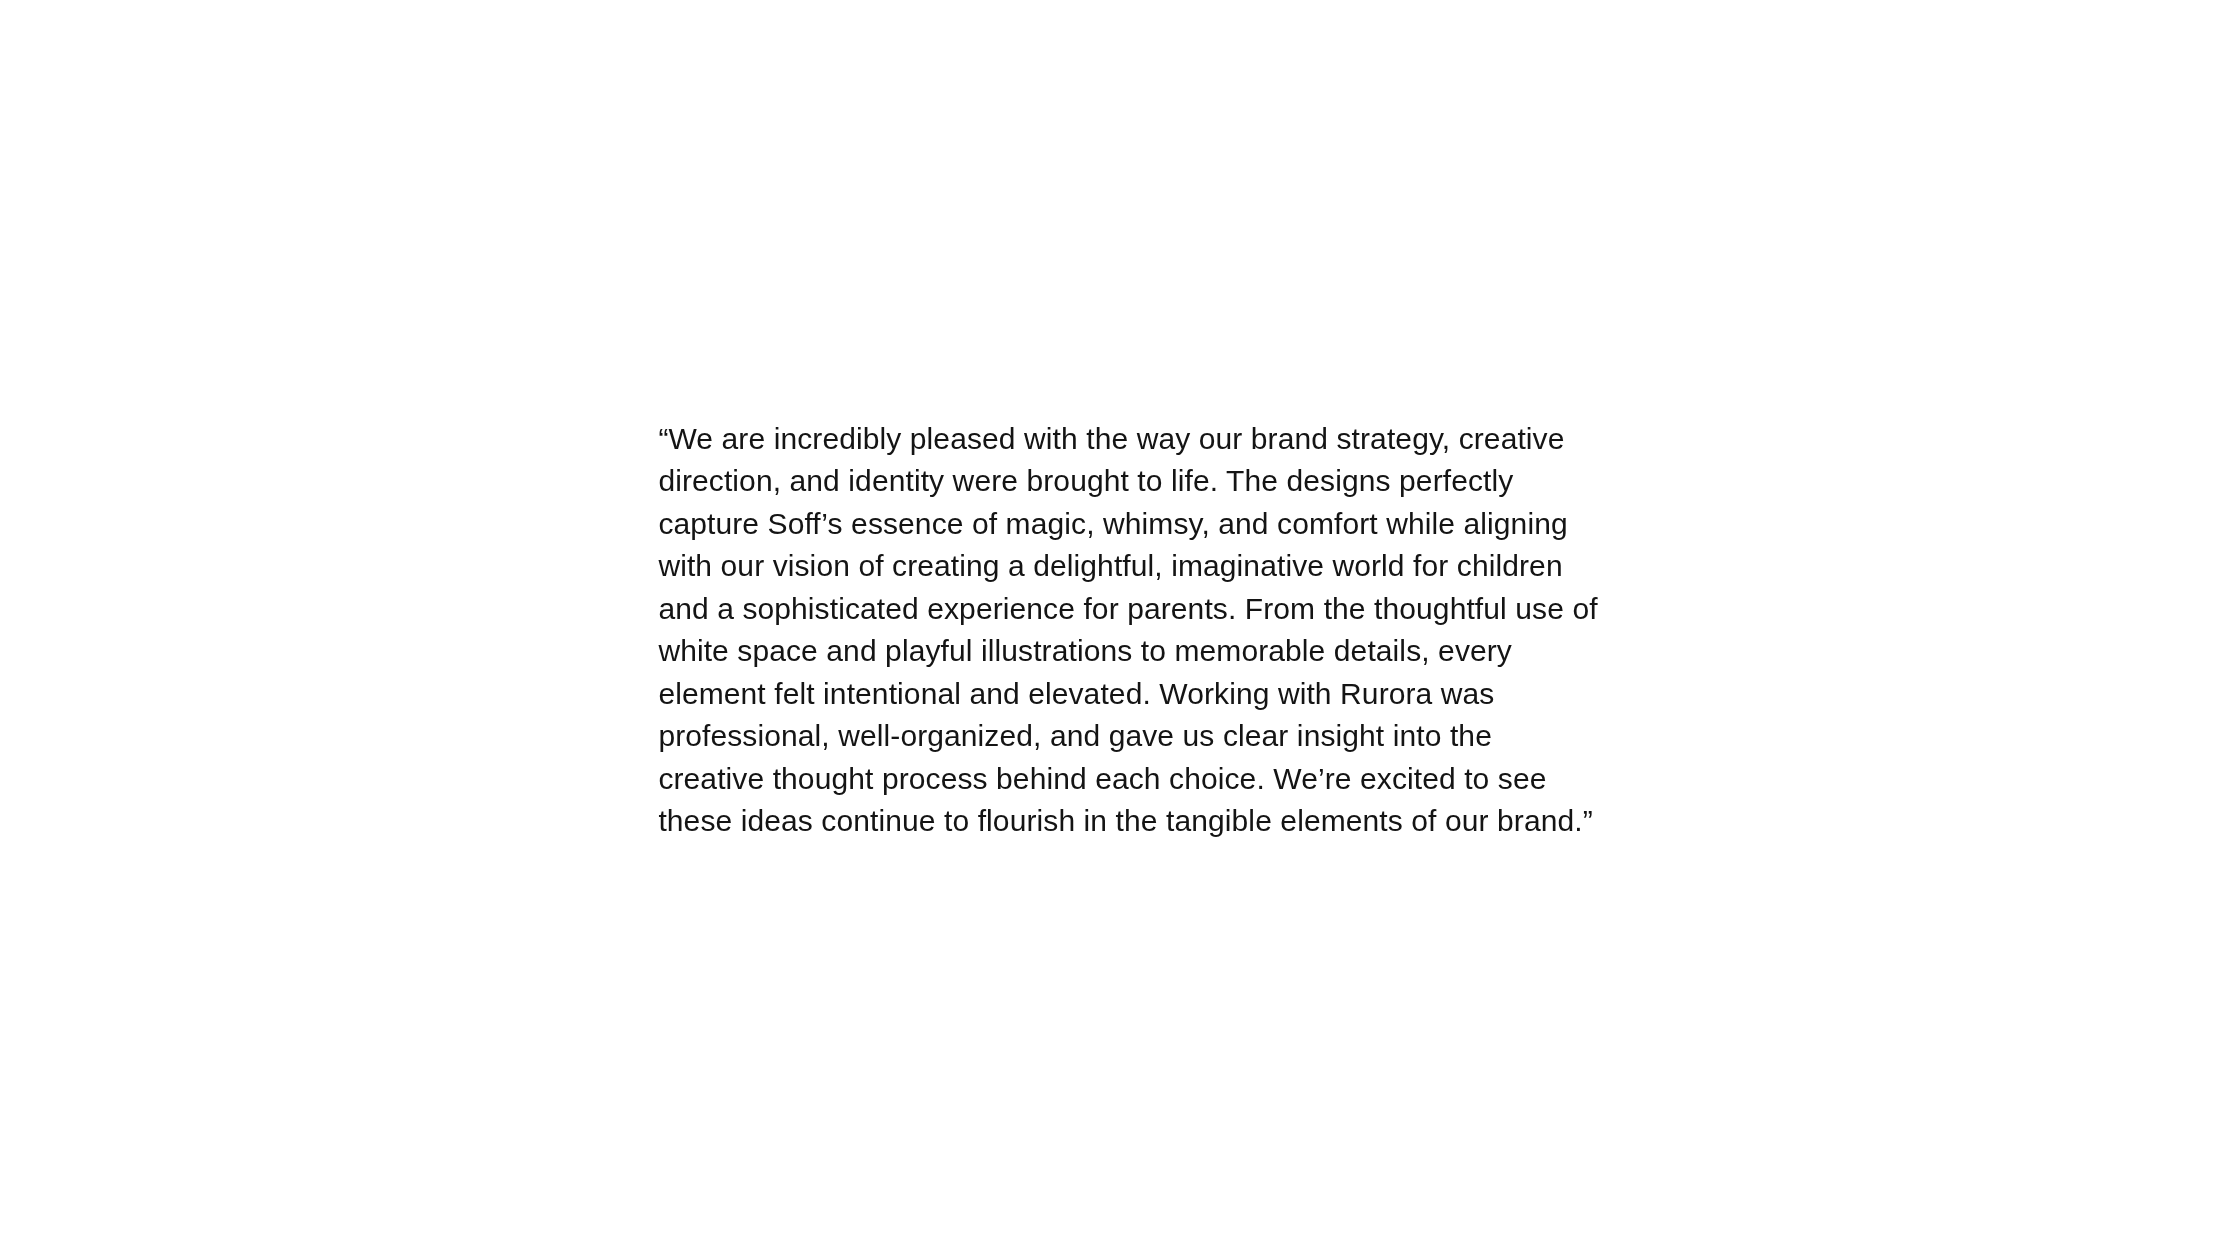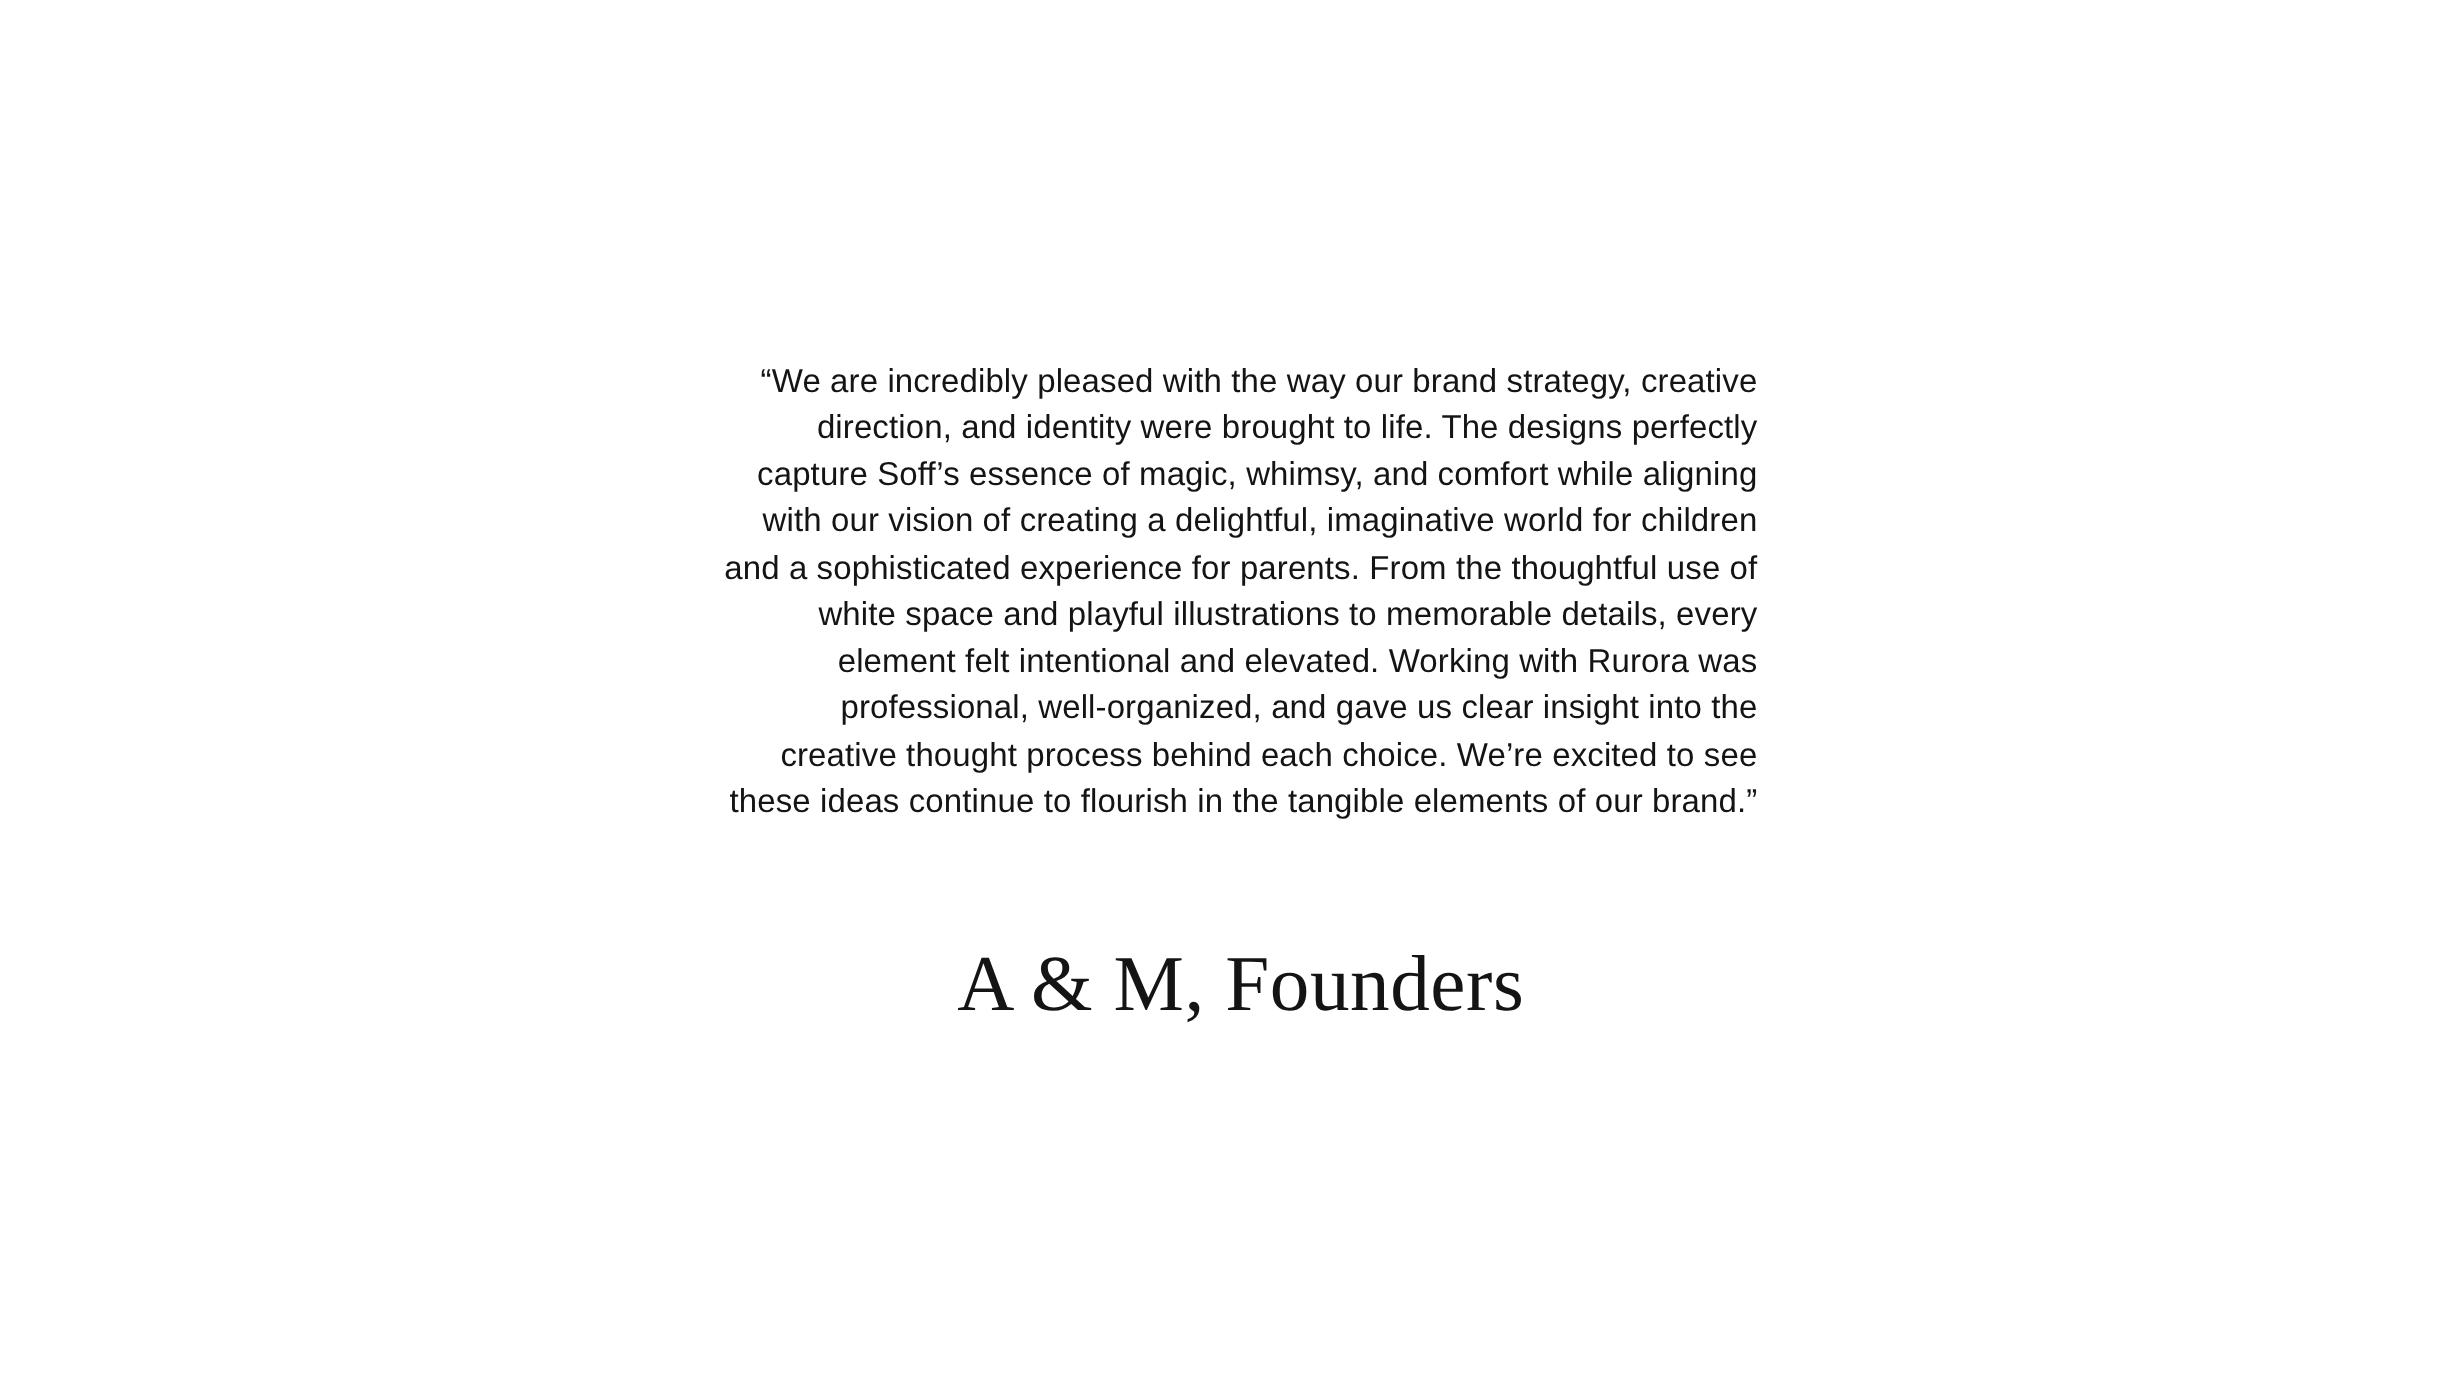--- a/index.html
+++ b/index.html
@@ -16,21 +16,21 @@
   body{
     display:flex;
     align-items:center;
     justify-content:center;
     font-family:"Liberation Sans", sans-serif;
   }
   .testimonial{
     display:flex;
     flex-direction:column;
     align-items:center;
-    text-align:right;
+    text-align:left;
     margin-left:16px;
   }
   .quote-text{
     font-family:"Liberation Sans", "DejaVu Sans", sans-serif;
     font-size:30px;
     line-height:42.5px;
     font-weight:400;
     color:var(--text);
     max-width:1020px;
     white-space:pre-line;
@@ -55,14 +55,13 @@
 direction, and identity were brought to life. The designs perfectly
 capture Soff’s essence of magic, whimsy, and comfort while aligning
 with our vision of creating a delightful, imaginative world for children
 and a sophisticated experience for parents. From the thoughtful use of
 white space and playful illustrations to memorable details, every
 element felt intentional and elevated. Working with Rurora was
 professional, well-organized, and gave us clear insight into the
 creative thought process behind each choice. We’re excited to see
 these ideas continue to flourish in the tangible elements of our brand.”</p>
   </blockquote>
-  <p class="attribution">A &amp; M, Founders</p>
 </main>
 
 </body></html>

